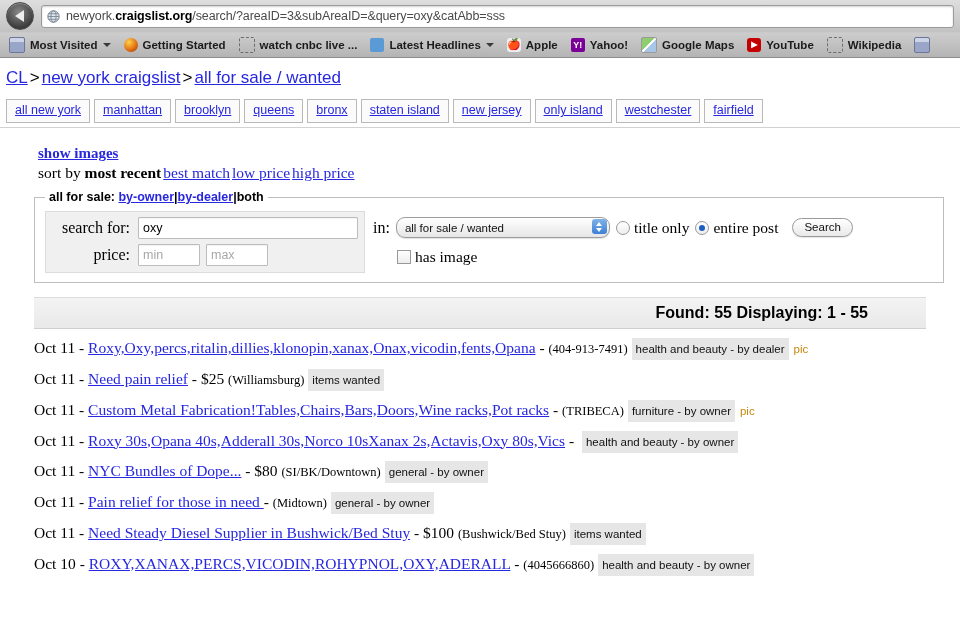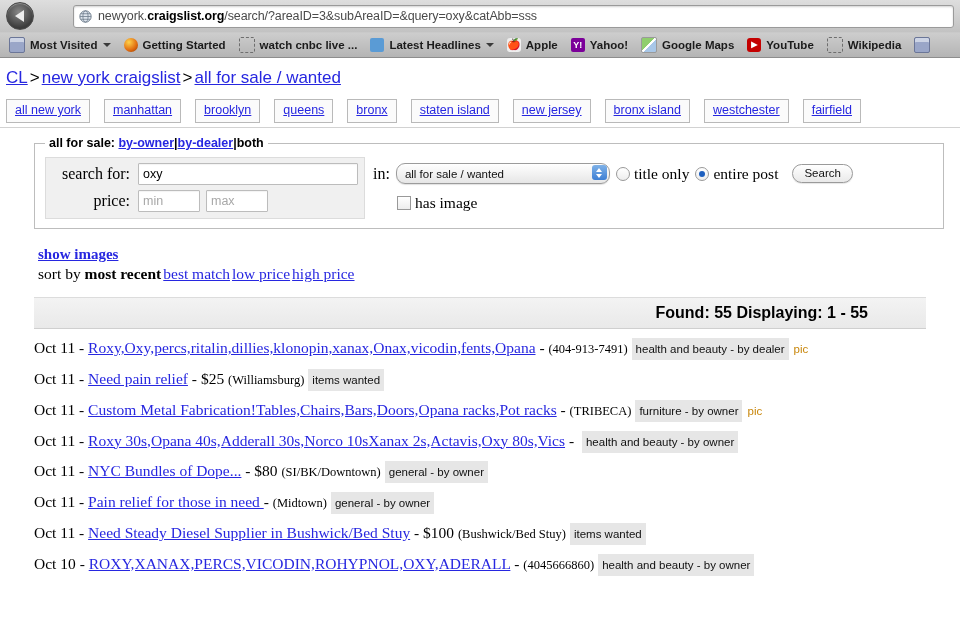--- a/index.html
+++ b/index.html
@@ -14,21 +14,20 @@
   #browser-chrome {
     background: linear-gradient(#d8d8d8, #bcbcbc);
     border-bottom: 1px solid #8d8d8d;
   }
   #nav-bar {
     height: 32px;
     display: flex;
     align-items: center;
     padding: 0 6px;
     background: linear-gradient(#dedede, #c2c2c2);
-    gap: 32px;
   }
   #back-button {
     width: 26px; height: 26px;
     border-radius: 50%;
     background: radial-gradient(circle at 45% 35%, #888, #3c3c3c 70%);
     border: 1px solid #4a4a4a;
     display: flex; align-items: center; justify-content: center;
     flex: 0 0 auto;
     box-shadow: inset 0 1px 1px rgba(255,255,255,.35);
   }
@@ -106,21 +105,21 @@
     font-family: "Liberation Sans", sans-serif;
     font-size: 17px;
     padding: 10px 0 8px 6px;
     color: #000;
   }
   #breadcrumb a { color: #2727e0; text-decoration: underline; }
   #breadcrumb .sep { color: #000; padding: 0 2px; }
 
   #area-tabs {
     display: flex;
-    gap: 14px;
+    gap: 4px;
     padding: 3px 6px 4px 6px;
     align-items: stretch;
     border-bottom: 1px solid #d2d2d2;
   }
   .area-tab {
     border: 1px solid #b9b9b9;
     background: #fbfbfb;
     color: #2727e0;
     font-family: "Liberation Sans", sans-serif;
     font-size: 12.5px;
@@ -345,24 +344,32 @@
   </div>
 
   <div id="area-tabs">
       <a href="#" class="area-tab">all new york</a>
       <a href="#" class="area-tab">manhattan</a>
       <a href="#" class="area-tab">brooklyn</a>
       <a href="#" class="area-tab">queens</a>
       <a href="#" class="area-tab">bronx</a>
       <a href="#" class="area-tab">staten island</a>
       <a href="#" class="area-tab">new jersey</a>
-      <a href="#" class="area-tab">bronx island</a>
+      <a href="#" class="area-tab">only island</a>
       <a href="#" class="area-tab">westchester</a>
       <a href="#" class="area-tab">fairfield</a>
     </div>
+
+  <div id="sortbox">
+    <a href="#" id="show-images">show images</a>
+    <div id="sort-line">
+      <span>sort by</span>
+      <span class="cur">most recent</span><span id="sort-options"><a href="#">best match</a><a href="#">low price</a><a href="#">high price</a></span>
+    </div>
+  </div>
 
   <div id="search-panel">
     <fieldset id="search-fieldset">
       <legend id="panel-legend">
         <span>all for sale:</span>
         <a href="#">by-owner</a><span class="pipe">|</span><a href="#">by-dealer</a><span class="pipe">|</span><span>both</span>
       </legend>
 
       <div id="form-row">
         <div id="form-left">
@@ -400,35 +407,27 @@
 
           <div class="radio-line" id="has-image-row">
             <span class="cbx" id="cbx-image"></span>
             <span>has image</span>
           </div>
         </div>
       </div>
     </fieldset>
   </div>
 
-  <div id="sortbox">
-    <a href="#" id="show-images">show images</a>
-    <div id="sort-line">
-      <span>sort by</span>
-      <span class="cur">most recent</span><span id="sort-options"><a href="#">best match</a><a href="#">low price</a><a href="#">high price</a></span>
-    </div>
-  </div>
-
   <div id="found-bar">
     <span id="found-text">Found: 55 Displaying: 1 - 55</span>
   </div>
 
   <div id="results">
       <div class="row"><span class="date">Oct 11</span> - <a class="title" href="#">Roxy,Oxy,percs,ritalin,dillies,klonopin,xanax,Onax,vicodin,fents,Opana</a> -  <span class="hood">(404-913-7491)</span><span class="cat">health and beauty - by dealer</span><span class="pic">pic</span></div>
       <div class="row"><span class="date">Oct 11</span> - <a class="title" href="#">Need pain relief</a> - <span class="price">$25</span> <span class="hood">(Williamsburg)</span><span class="cat">items wanted</span></div>
-      <div class="row"><span class="date">Oct 11</span> - <a class="title" href="#">Custom Metal Fabrication!Tables,Chairs,Bars,Doors,Opana racks,Pot racks</a> -  <span class="hood">(TRIBECA)</span><span class="cat">furniture - by owner</span><span class="pic">pic</span></div>
+      <div class="row"><span class="date">Oct 11</span> - <a class="title" href="#">Custom Metal Fabrication!Tables,Chairs,Bars,Doors,Wine racks,Pot racks</a> -  <span class="hood">(TRIBECA)</span><span class="cat">furniture - by owner</span><span class="pic">pic</span></div>
       <div class="row"><span class="date">Oct 11</span> - <a class="title" href="#">Roxy 30s,Opana 40s,Adderall 30s,Norco 10sXanax 2s,Actavis,Oxy 80s,Vics</a> - <span class="cat">health and beauty - by owner</span></div>
       <div class="row"><span class="date">Oct 11</span> - <a class="title" href="#">NYC Bundles of Dope...</a> - <span class="price">$80</span> <span class="hood">(SI/BK/Downtown)</span><span class="cat">general - by owner</span></div>
       <div class="row"><span class="date">Oct 11</span> - <a class="title" href="#">Pain relief for those in need </a> -  <span class="hood">(Midtown)</span><span class="cat">general - by owner</span></div>
       <div class="row"><span class="date">Oct 11</span> - <a class="title" href="#">Need Steady Diesel Supplier in Bushwick/Bed Stuy</a> - <span class="price">$100</span> <span class="hood">(Bushwick/Bed Stuy)</span><span class="cat">items wanted</span></div>
       <div class="row"><span class="date">Oct 10</span> - <a class="title" href="#">ROXY,XANAX,PERCS,VICODIN,ROHYPNOL,OXY,ADERALL</a> -  <span class="hood">(4045666860)</span><span class="cat">health and beauty - by owner</span></div>
     </div>
 </div>
 
 </body></html>

